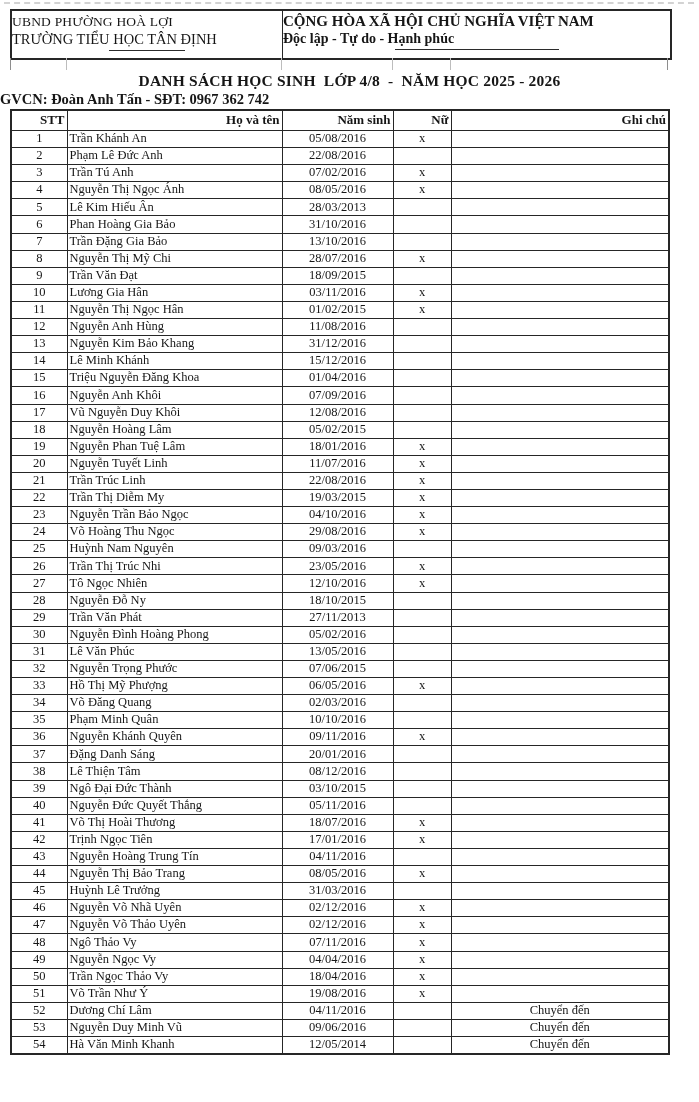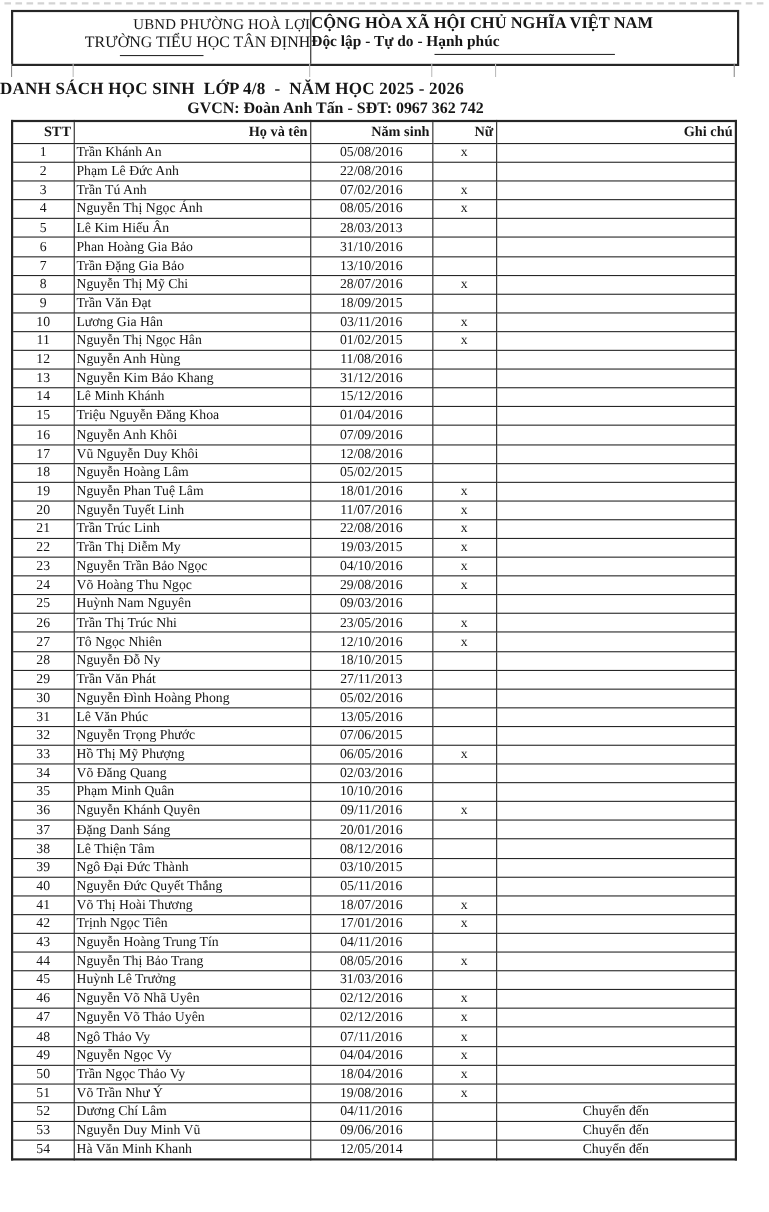--- a/index.html
+++ b/index.html
@@ -20,21 +20,21 @@
   }
   
   .letterhead{
     position:absolute;top:9px;left:10px;width:658px;height:47px;
     border:2px solid #262626;
     display:flex;
   }
   .lh-left{
     width:271px;box-sizing:border-box;
     border-right:1.5px solid #262626;
-    text-align:right;padding-top:3px;
+    text-align:left;padding-top:3px;
   }
   .lh-right{flex:1;padding-top:2px;}
   .lh-line1-left{font-size:13.5px;letter-spacing:.2px;}
   .lh-line2-left{font-size:14.5px;font-weight:normal;margin-top:1px;}
   .lh-line1-right{font-size:15px;font-weight:bold;}
   .lh-line2-right{font-size:14px;font-weight:bold;margin-top:1px;}
   .rule-short{width:76px;border-bottom:1.5px solid #2b2b2b;margin:2px auto 0;}
   .rule-long{width:164px;border-bottom:1.5px solid #2b2b2b;margin:2px auto 0;}
   
   .spacer-row{
@@ -46,26 +46,26 @@
   }
   .tick.t1{left:56px;}
   .tick.t2{left:271px;}
   .tick.t3{left:382px;}
   .tick.t4{left:440px;}
   .tick.t0{left:0;border-left:1.5px solid #8e8e8e;}
   .tick.t5{left:657px;border-left:1.5px solid #8e8e8e;}
   
   .doc-title{
     position:absolute;top:72px;left:0;width:699px;
-    text-align:left;font-size:15.5px;font-weight:bold;
+    text-align:center;font-size:15.5px;font-weight:bold;
     white-space:pre-wrap;letter-spacing:.2px;
   }
   .doc-subtitle{
     position:absolute;top:91px;left:0;width:610px;
-    text-align:center;font-size:14.5px;font-weight:bold;
+    text-align:left;font-size:14.5px;font-weight:bold;
     white-space:pre-wrap;
   }
   
   table.list{
     position:absolute;top:109px;left:10px;
     width:658px;border-collapse:collapse;
     table-layout:fixed;
   }
   table.list th, table.list td{
     border:1px solid #262626;

